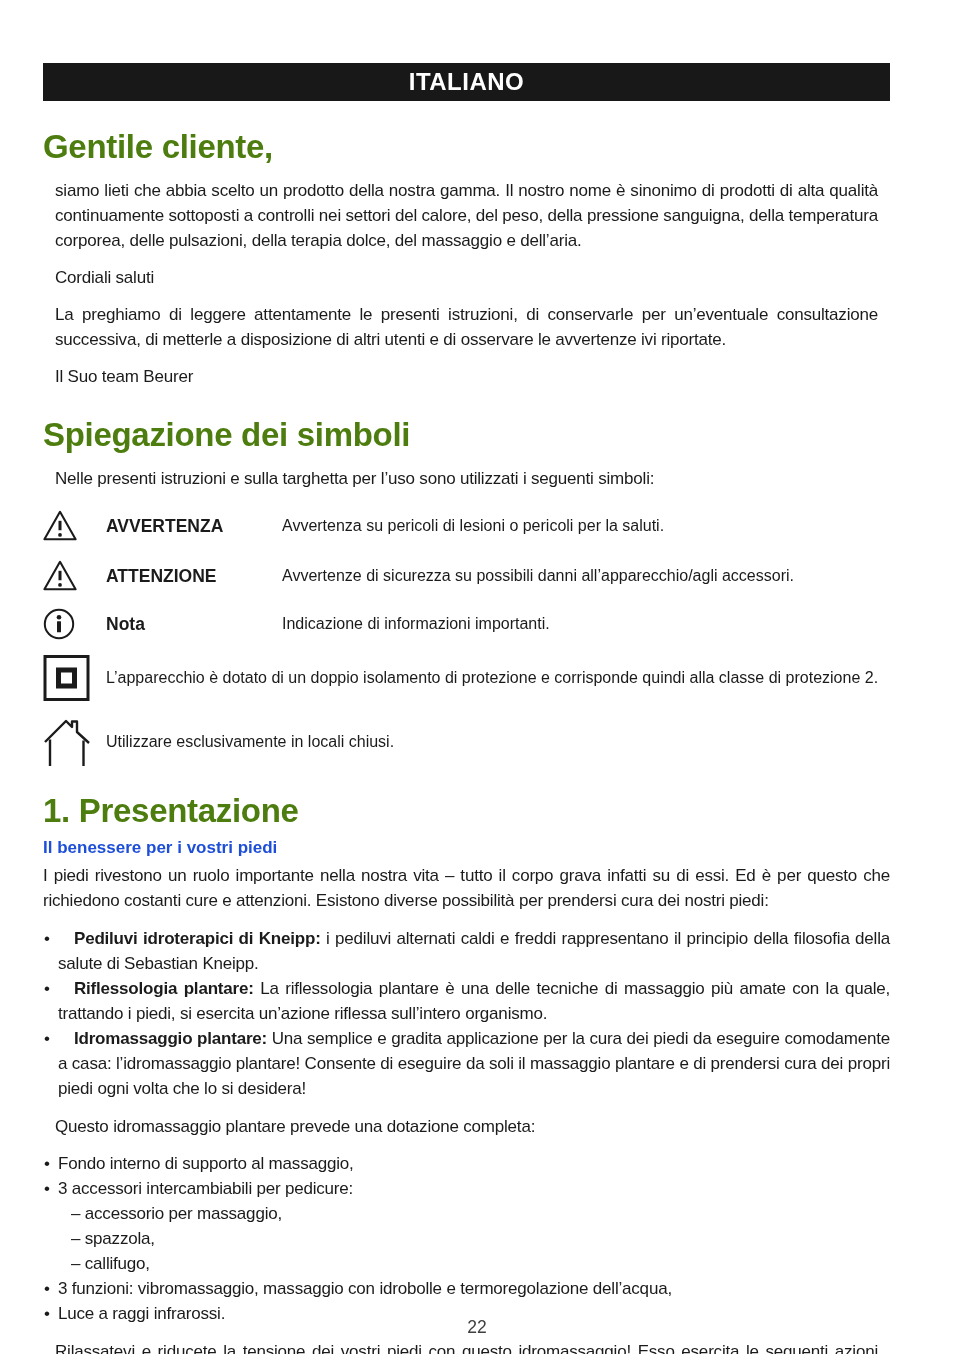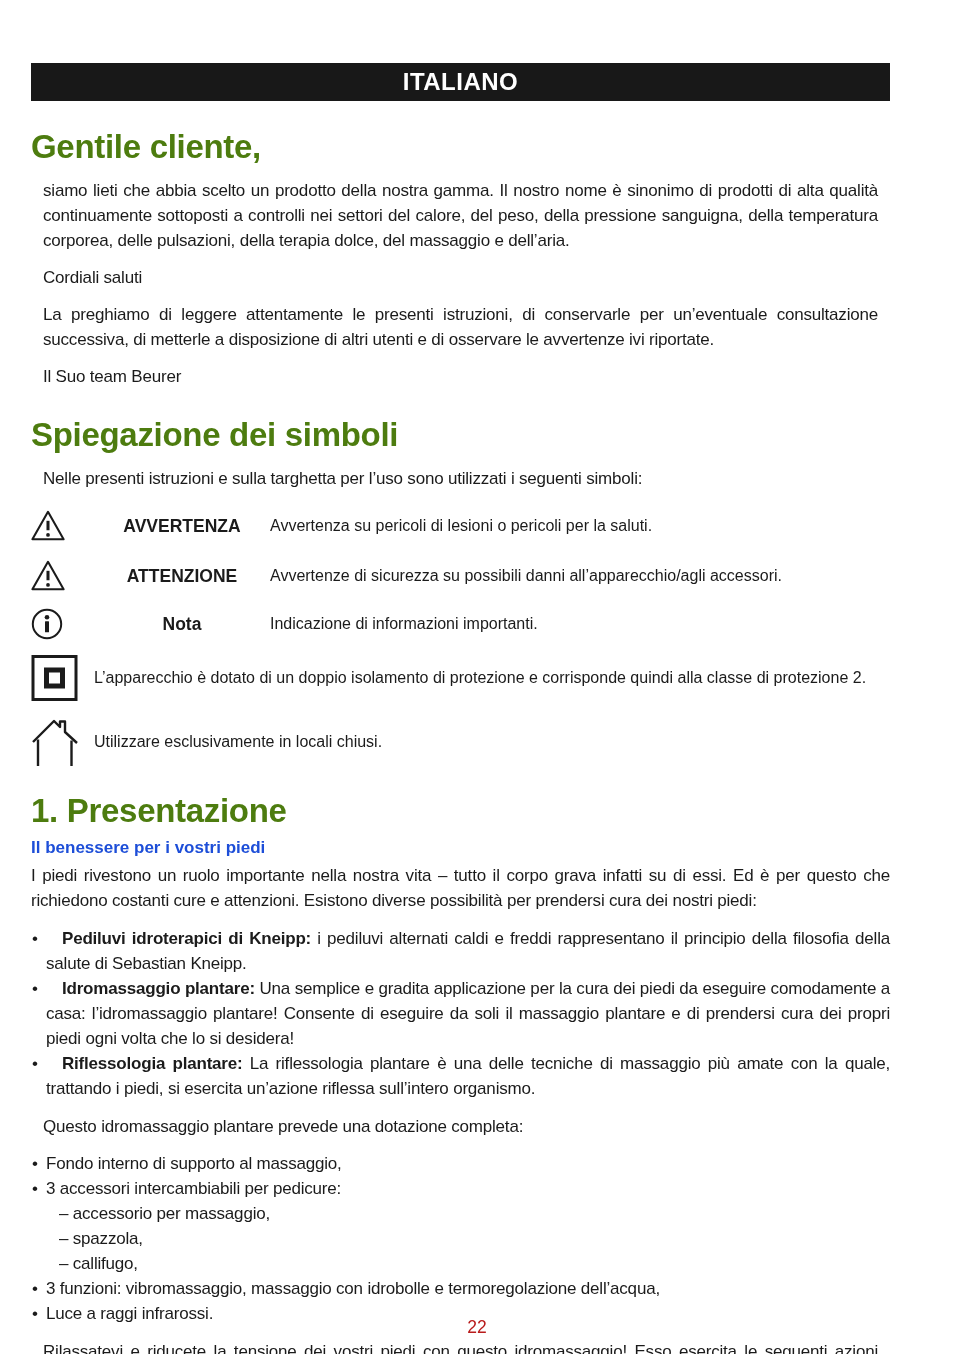--- a/index.html
+++ b/index.html
@@ -1,18 +1,18 @@
 <!DOCTYPE html>
 <html><head>
 <meta charset="utf-8">
 <style>
   html, body { margin: 0; padding: 0; background: #ffffff; }
   .page {
     width: 954px; height: 1354px; position: relative; box-sizing: border-box;
-    padding: 63px 64px 0 31px; background: #ffffff;
+    padding: 63px 64px 0 43px; background: #ffffff;
     font-family: "Liberation Sans", sans-serif; color: #1b1b1b;
   }
   .lang-bar {
     height: 38px; background: #181818; color: #ffffff;
     display: flex; align-items: center; justify-content: center;
     font-size: 24px; font-weight: bold; letter-spacing: 0.5px;
   }
   h1, h2 {
     font-size: 33px; font-weight: bold; color: #4d7c0f;
     letter-spacing: -0.3px; margin: 0;
@@ -23,32 +23,32 @@
   h3 { font-size: 17px; font-weight: bold; margin: 0 0 5px 0; color: #1d4ed8; }
   p, li { font-size: 17px; line-height: 25px; letter-spacing: -0.2px; margin: 0; }
   p.para { margin: 0 0 13px 0; }
   p.tight { margin: 12px; }
   .just { text-align: justify; }
   .closing { margin-top: 14px; }
   .sym-table { margin: 17px 0 6px 0; }
   .sym-row { display: flex; margin-bottom: 14px; }
   .sym-row.center { align-items: center; }
   .sym-icon-cell { flex: 0 0 63px; display: flex; align-items: center; }
-  .sym-label { flex: 0 0 176px; font-weight: bold; font-size: 17.5px; text-align: center; }
+  .sym-label { flex: 0 0 176px; font-weight: bold; font-size: 17.5px; }
   .sym-text { flex: 1 1 auto; }
   svg.sym { display: block; }
   ul { list-style: none; padding: 0; margin: 0 0 13px 0; }
   ul.no-gap { margin-bottom: 0; }
   .b-list > li { position: relative; padding-left: 15px; }
   .b-list > li::before { content: "\2022"; position: absolute; left: 1px; }
   .dash-list { margin: 0 0 0 13px; }
   .bold-lead { font-weight: bold; margin-left: 16px; }
   .page-number {
     position: absolute; left: 0; right: 0; bottom: 16px;
-    text-align: center; font-size: 17.5px; color: #b91c1c;
+    text-align: center; font-size: 17.5px; color: #404040;
   }
 </style>
 </head>
 <body>
 
 <div class="page">
 
   <header class="lang-bar">
     <span>ITALIANO</span>
   </header>
@@ -125,24 +125,24 @@
 
   <h2 class="presentation-title">1. Presentazione</h2>
   <h3>Il benessere per i vostri piedi</h3>
   <p class="para just">I piedi rivestono un ruolo importante nella nostra vita – tutto il corpo grava infatti su di essi. Ed è per questo che richiedono costanti cure e attenzioni. Esistono diverse possibilità per prendersi cura dei nostri piedi:</p>
 
   <ul class="b-list">
     <li class="just">
       <span class="bold-lead">Pediluvi idroterapici di Kneipp:</span><span> i pediluvi alternati caldi e freddi rappresentano il principio della filosofia della salute di Sebastian Kneipp.</span>
     </li>
     <li class="just">
-      <span class="bold-lead">Idromassaggio plantare:</span><span> Una semplice e gradita applicazione per la cura dei piedi da eseguire comodamente a casa: l’idromassaggio plantare! Consente di eseguire da soli il massaggio plantare e di prendersi cura dei propri piedi ogni volta che lo si desidera!</span>
+      <span class="bold-lead">Riflessologia plantare:</span><span> La riflessologia plantare è una delle tecniche di massaggio più amate con la quale, trattando i piedi, si esercita un’azione riflessa sull’intero organismo.</span>
     </li>
     <li class="just">
-      <span class="bold-lead">Riflessologia plantare:</span><span> La riflessologia plantare è una delle tecniche di massaggio più amate con la quale, trattando i piedi, si esercita un’azione riflessa sull’intero organismo.</span>
+      <span class="bold-lead">Idromassaggio plantare:</span><span> Una semplice e gradita applicazione per la cura dei piedi da eseguire comodamente a casa: l’idromassaggio plantare! Consente di eseguire da soli il massaggio plantare e di prendersi cura dei propri piedi ogni volta che lo si desidera!</span>
     </li>
   </ul>
 
   <p class="tight">Questo idromassaggio plantare prevede una dotazione completa:</p>
   <ul class="b-list">
     <li>Fondo interno di supporto al massaggio,</li>
     <li>
       <span>3 accessori intercambiabili per pedicure:</span>
       <ul class="dash-list no-gap">
         <li>– accessorio per massaggio,</li>

